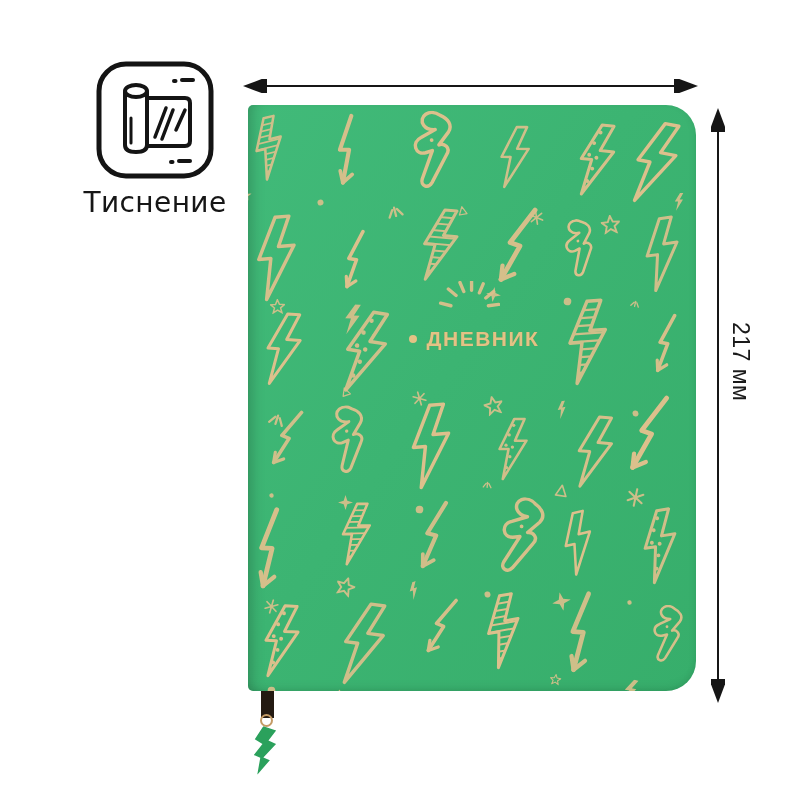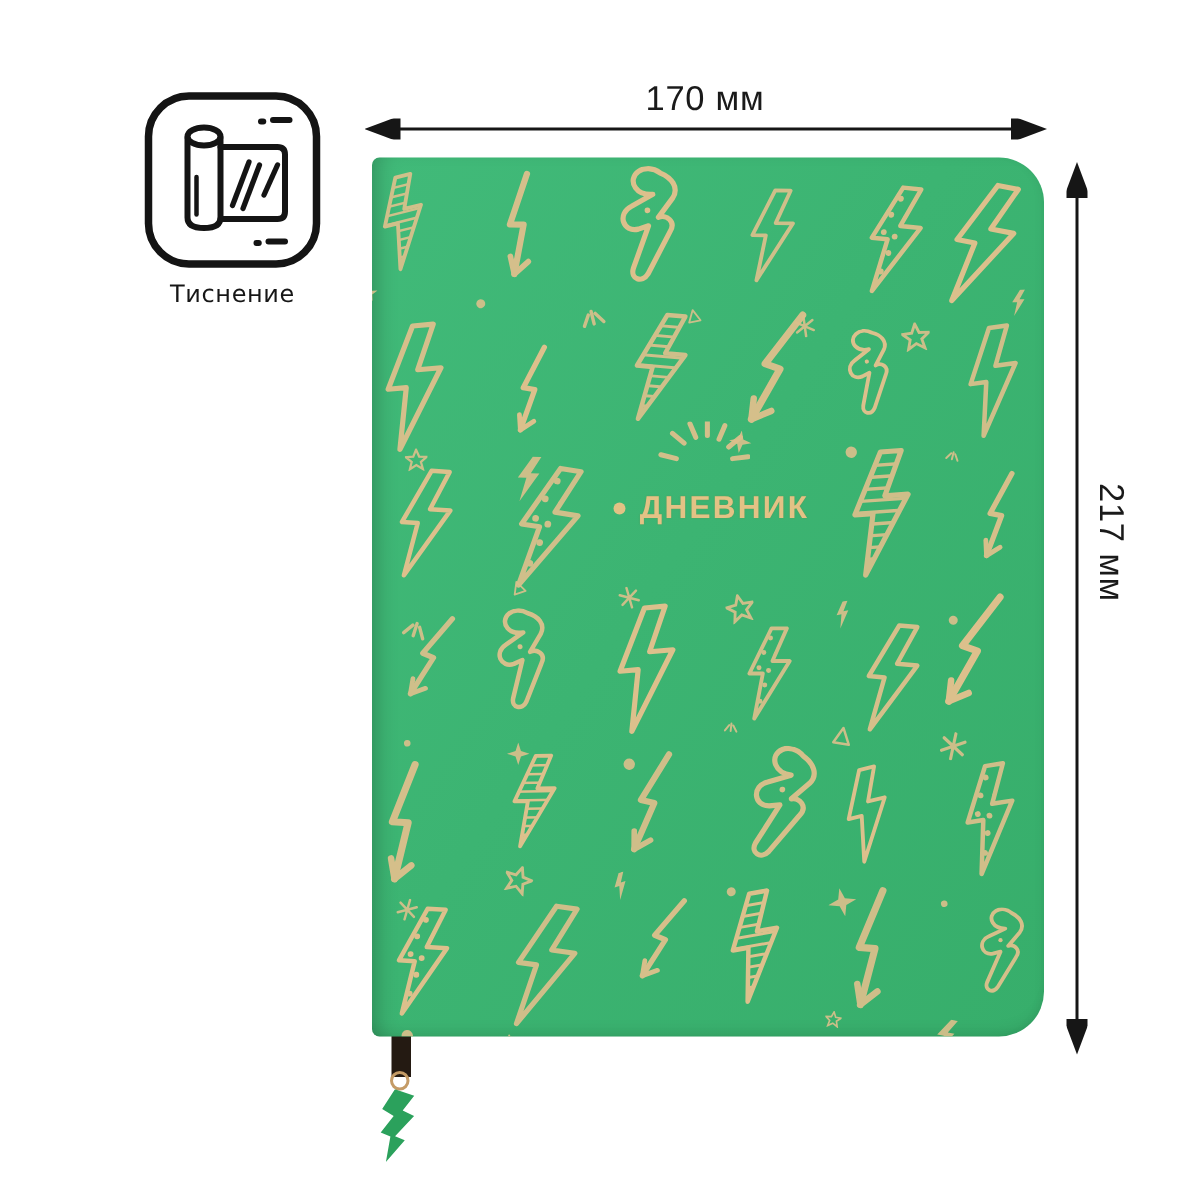--- a/index.html
+++ b/index.html
@@ -9,21 +9,21 @@
   }
   *{margin:0;padding:0;box-sizing:border-box;}
   html,body{width:800px;height:800px;background:var(--bg);
     font-family:"Liberation Sans",sans-serif;overflow:hidden;}
   .canvas{position:relative;width:800px;height:800px;background:var(--bg);}
 
   
   .foil-badge{position:absolute;left:62px;top:60px;width:186px;text-align:center;}
   .foil-badge svg{display:block;margin:0 auto;}
   .foil-label{margin-top:7px;font-family:"DejaVu Sans",sans-serif;
-    font-size:16px;line-height:1.12;color:#161616;letter-spacing:.4px;}
+    font-size:28px;line-height:1.12;color:#161616;letter-spacing:.4px;}
   .foil-label span{display:block;}
 
   
   .dim-arrow{position:absolute;}
   .dim-label-top{position:absolute;left:320px;top:52px;width:300px;
     text-align:center;font-size:23px;color:var(--ink);letter-spacing:.5px;}
   .dim-label-right{position:absolute;left:727px;top:322px;height:160px;
     writing-mode:vertical-rl;text-orientation:mixed;
     font-size:23px;color:var(--ink);letter-spacing:.5px;}
 
@@ -70,21 +70,20 @@
         <path d="M79 21 H80.5" stroke-width="4"></path>
         <path d="M84 101 H95" stroke-width="4"></path>
         <path d="M76 102 H77.5" stroke-width="4"></path>
       </g>
     </svg>
     <div class="foil-label">
       <span>Тиснение</span>
     </div>
   </div>
 
-  <div class="dim-label-top">170 мм</div>
   <svg class="dim-arrow" style="left:238px;top:79px;" width="464" height="14">
     <defs>
       <marker id="ah-e" markerWidth="12" markerHeight="9" refX="10" refY="4.5" orient="auto">
         <path d="M0 0 L12 4.5 L0 9 Z" fill="#161616"></path>
       </marker>
       <marker id="ah-s" markerWidth="12" markerHeight="9" refX="2" refY="4.5" orient="auto">
         <path d="M12 0 L0 4.5 L12 9 Z" fill="#161616"></path>
       </marker>
     </defs>
     <line x1="9" y1="7" x2="456" y2="7" stroke="#161616" stroke-width="2" marker-start="url(#ah-s)" marker-end="url(#ah-e)"></line>

